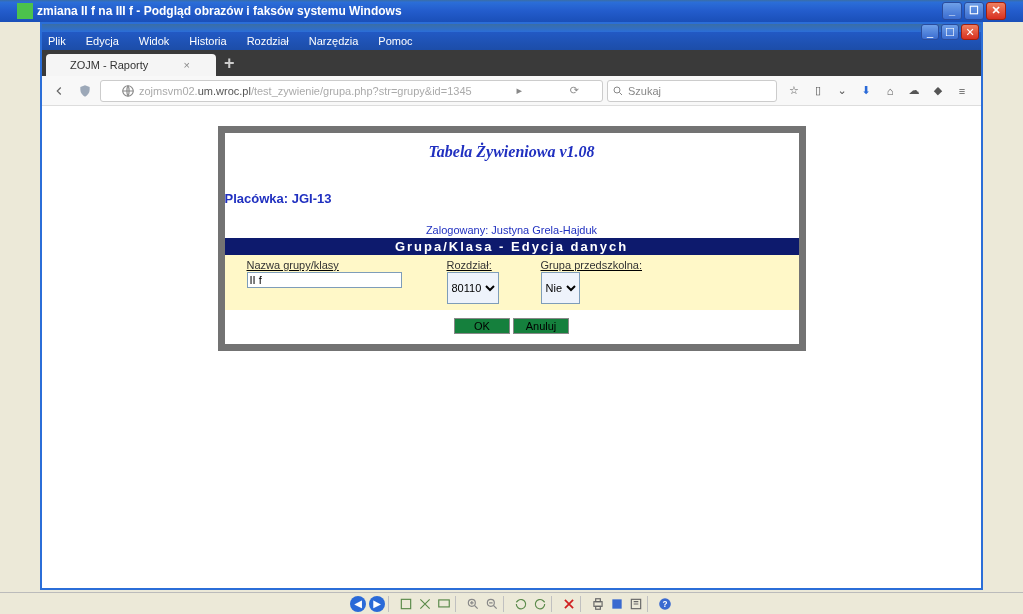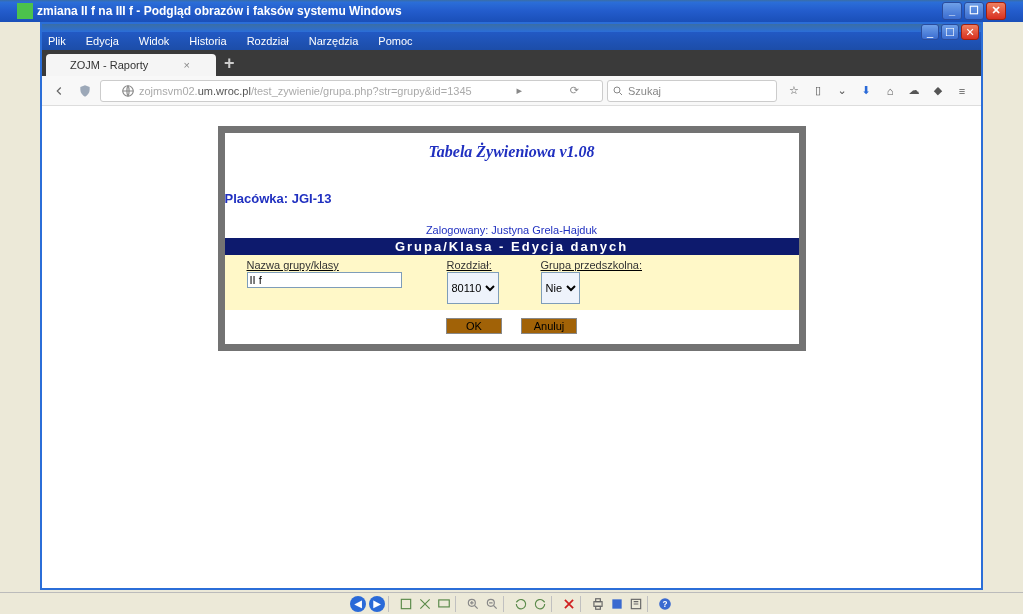--- a/index.html
+++ b/index.html
@@ -210,23 +210,23 @@
   }
   .btnrow {
     text-align:center;
     padding: 8px 0 10px;
   }
   .btn {
     min-width:56px;
     padding: 1px 10px;
     font-size:11px;
     border:1px solid #888;
-    background:#a16207;
+    background:#15803d;
     cursor:default;
-    margin: 0 8px;
+    margin: 0 0;
   }
   
   .bottombar {
     position:absolute;
     bottom:0; left:0; right:0;
     height:22px;
     background:#ece9d8;
     border-top:1px solid #bbb;
     display:flex;
     align-items:center;

